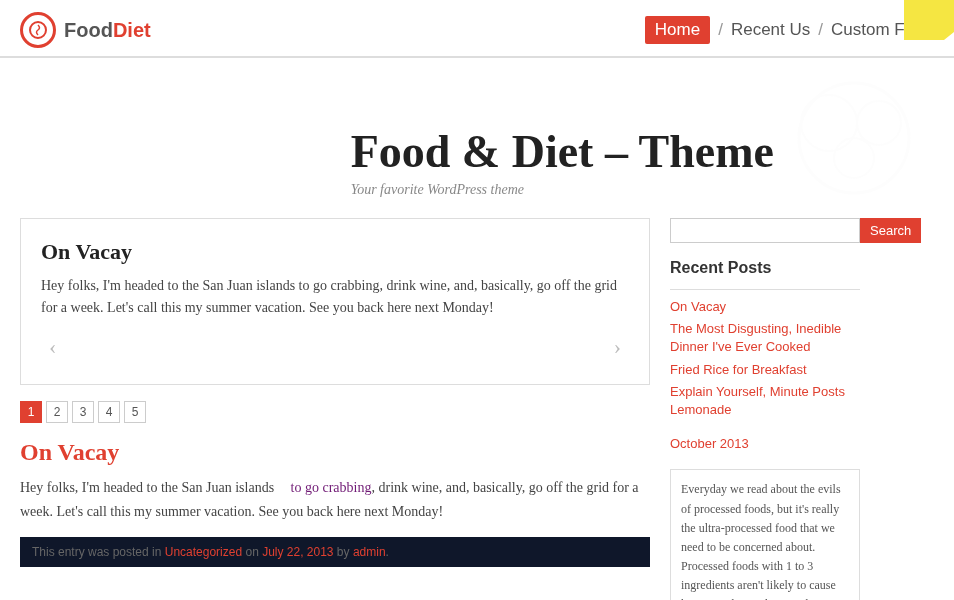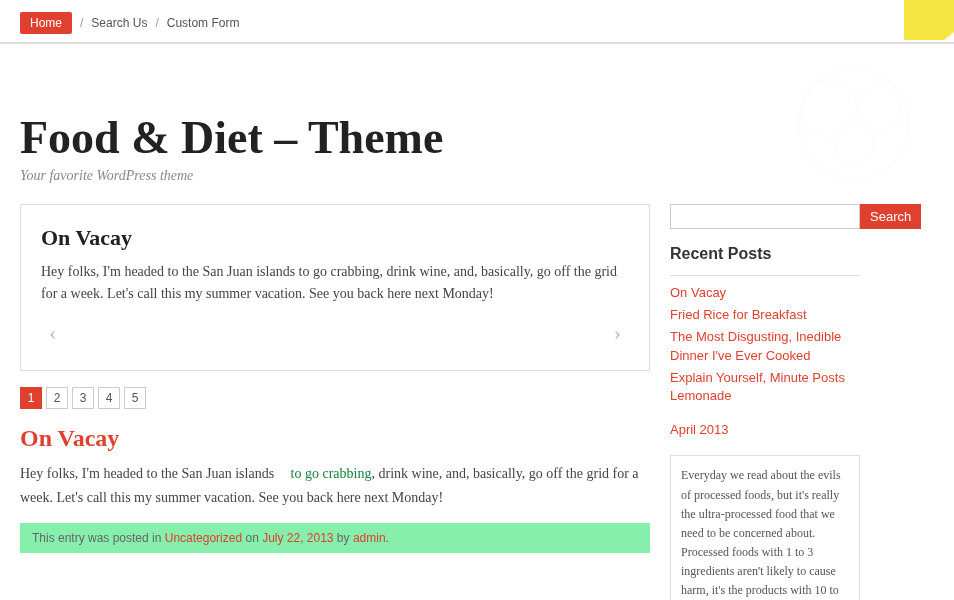--- a/index.html
+++ b/index.html
@@ -7,27 +7,27 @@
 
     
     #header { display: flex; align-items: center; justify-content: space-between; padding: 12px 20px 8px 20px; border-bottom: 1px solid #ddd; }
     #logo { display: flex; align-items: center; gap: 8px; }
     #logo-circle { width: 36px; height: 36px; border: 3px solid #e04030; border-radius: 50%; display: flex; align-items: center; justify-content: center; color: #e04030; font-size: 16px; }
     #logo-text { font-family: Arial, sans-serif; font-size: 20px; font-weight: bold; }
     #logo-food { color: #555; }
     #logo-diet { color: #e04030; }
 
     
-    #nav { display: flex; align-items: center; gap: 8px; font-family: Arial, sans-serif; font-size: 12px; }
+    #nav { display: flex; align-items: center; gap: 8px; font-family: Arial, sans-serif; font-size: 17px; }
     .nav-home { background: #e04030; color: #fff; padding: 4px 10px; border-radius: 2px; }
     .nav-sep { color: #999; }
     .nav-link { color: #555; }
 
     
-    #hero { padding: 20px 20px 10px 20px; display: flex; align-items: flex-end; justify-content: space-between; }
+    #hero { padding: 20px 20px 10px 20px; display: flex; align-items: flex-end; justify-content: flex-end; }
     #hero-text h1 { font-size: 46px; color: #222; font-weight: bold; font-family: Georgia, serif; }
     #hero-text p { font-style: italic; color: #888; font-size: 14px; margin-top: 4px; }
     #hero-graphic { width: 160px; height: 120px; position: relative; opacity: 0.15; }
 
     
     #main { display: flex; gap: 0; padding: 10px 20px; }
     #content { flex: 1; max-width: 630px; }
     #sidebar { width: 190px; margin-left: 20px; flex-shrink: 0; }
 
     
@@ -40,22 +40,22 @@
     .carousel-arrow { font-size: 22px; color: #bbb; cursor: pointer; padding: 4px 8px; }
 
     
     #pagination { display: flex; gap: 4px; margin: 14px 0 16px 0; align-items: center; }
     .page-btn { width: 22px; height: 22px; display: flex; align-items: center; justify-content: center; font-size: 12px; font-family: Arial, sans-serif; border: 1px solid #ccc; color: #555; cursor: pointer; }
     .page-btn.active { background: #e04030; color: #fff; border-color: #e04030; }
 
     
     #post-title { font-size: 24px; color: #e04030; margin-bottom: 10px; font-family: Georgia, serif; }
     #post-body { font-size: 14px; line-height: 1.7; color: #444; }
-    .inline-link { color: #15803d; padding-left: 13px; }
-    #post-meta { background: #86efac; padding: 8px 12px; margin-top: 14px; font-size: 12px; color: #666; font-family: Arial, sans-serif; }
+    .inline-link { color: #701a75; padding-left: 13px; }
+    #post-meta { background: #0f172a; padding: 8px 12px; margin-top: 14px; font-size: 12px; color: #666; font-family: Arial, sans-serif; }
     .meta-link { color: #e04030; }
 
     
     #search-box { display: flex; margin-bottom: 16px; }
     #search-input { flex: 1; border: 1px solid #ccc; padding: 4px 6px; font-size: 13px; outline: none; }
     #search-btn { background: #e04030; color: #fff; border: none; padding: 4px 10px; font-size: 13px; cursor: pointer; font-family: Arial, sans-serif; }
 
     .sidebar-section { margin-bottom: 16px; }
     .sidebar-section h3 { font-size: 16px; color: #333; margin-bottom: 8px; border-bottom: 1px solid #ddd; padding-bottom: 12px; font-family: Arial, sans-serif; }
     .sidebar-link { display: block; color: #e04030; font-size: 13px; margin-bottom: 4px; font-family: Arial, sans-serif; line-height: 1.4; }
@@ -69,24 +69,35 @@
     .hero-svg { opacity: 0.12; }
   </style>
 </head>
 <body>
 
 <div style="position:relative;">
 
   <div id="sticky"></div>
 
   <div id="header">
+    <div id="logo">
+      <div id="logo-circle">
+        <svg width="20" height="20" viewBox="0 0 20 20">
+          <circle cx="10" cy="10" r="8" fill="none" stroke="#e04030" stroke-width="2"></circle>
+          <path d="M10 5 Q13 8 10 10 Q7 12 10 15" fill="none" stroke="#e04030" stroke-width="1.5"></path>
+        </svg>
+      </div>
+      <div id="logo-text">
+        <span id="logo-food">Food</span><span id="logo-diet">Diet</span>
+      </div>
+    </div>
     <div id="nav">
       <span class="nav-home">Home</span>
       <span class="nav-sep">/</span>
-      <span class="nav-link">Search Us</span>
+      <span class="nav-link">Recent Us</span>
       <span class="nav-sep">/</span>
       <span class="nav-link">Custom Form</span>
     </div>
   </div>
 
   <hr style="border:none;border-top:1px solid #ddd;">
 
   <div id="hero">
     <div id="hero-text">
       <h1>Food &amp; Diet – Theme</h1>
@@ -137,27 +148,27 @@
     <div id="sidebar">
 
       <div id="search-box">
         <input id="search-input" type="text" placeholder="" style="">
         <button id="search-btn">Search</button>
       </div>
 
       <div class="sidebar-section">
         <h3>Recent Posts</h3>
         <a class="sidebar-link">On Vacay</a>
+        <a class="sidebar-link">The Most Disgusting, Inedible Dinner I've Ever Cooked</a>
         <a class="sidebar-link">Fried Rice for Breakfast</a>
-        <a class="sidebar-link">The Most Disgusting, Inedible Dinner I've Ever Cooked</a>
         <a class="sidebar-link">Explain Yourself, Minute Posts Lemonade</a>
       </div>
 
       <div class="sidebar-section">
-        <a class="sidebar-link">April 2013</a>
+        <a class="sidebar-link">October 2013</a>
       </div>
 
       <div id="sidebar-text-box">
         <span>Everyday we read about the evils of processed foods, but it's really the ultra-processed food that we need to be concerned about. Processed foods with 1 to 3 ingredients aren't likely to cause harm, it's the products with 10 to 20+ that should cause alarm.</span>
       </div>
 
     </div>
   </div>
 
 </div>

